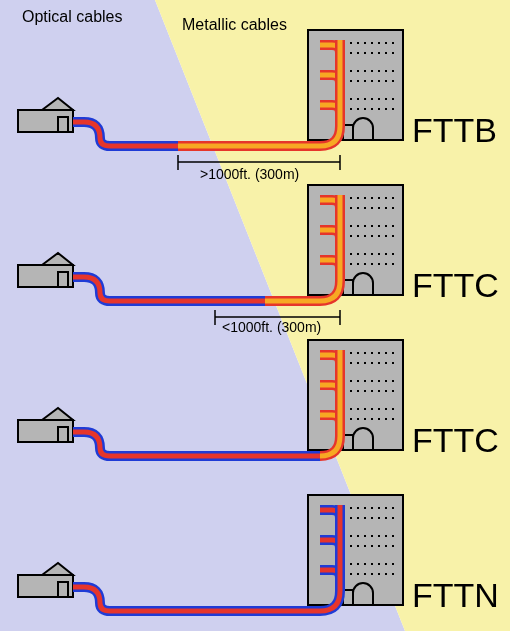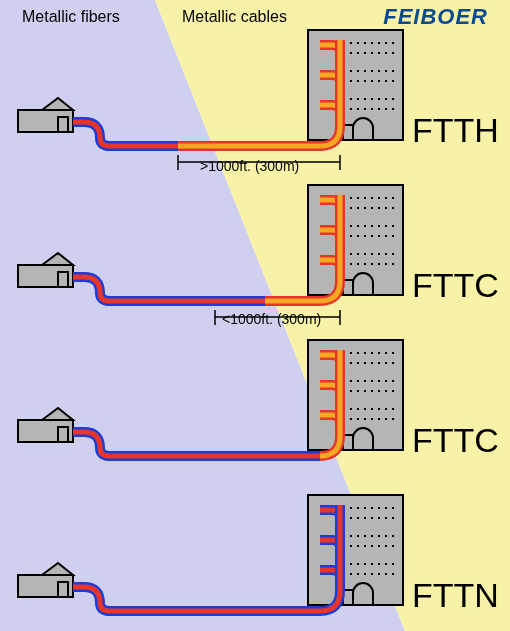--- a/index.html
+++ b/index.html
@@ -1,19 +1,19 @@
 <!DOCTYPE html>
 <html><head>
 <meta charset="utf-8">
 <style>
   body { margin:0; padding:0; font-family: Arial, sans-serif; }
   .diagram { position:relative; width:510px; height:631px; overflow:hidden; }
   .text-label { position:absolute; font-size:16px; color:#000; }
   .row-label { position:absolute; font-size:34px; color:#000; font-family: Arial, sans-serif; }
-  .dist-label { position:absolute; font-size:14px; color:#000; }
+  .dist-label { position:absolute; font-size:14px; color:#000;margin-top:8px; }
   .brand { position:absolute; font-size:22px; font-weight:bold; font-style:italic; color:#0b4a8f; letter-spacing:1px; }
 </style>
 </head>
 <body>
 
 <div class="diagram">
 <svg width="510" height="631" viewBox="0 0 510 631">
 
   <defs>
     <clipPath id="opticalClip">
@@ -347,25 +347,24 @@
           <path d="M320 75 L332 75 Q340 75 340 83"></path>
           <path d="M320 105 L332 105 Q340 105 340 113"></path>
         </g>
     <path d="M73 122 L84 122 Q100 122 100 138 Q100 146 110 146 L320 146 Q340 146 340 126 L340 40" stroke="#1f3bd6" stroke-width="10" fill="none"></path>
     <path d="M73 122 L84 122 Q100 122 100 138 Q100 146 110 146 L320 146 Q340 146 340 126 L340 40" stroke="#e6352b" stroke-width="5" fill="none"></path>
   </g>
 
 </svg>
 
 
-<div class="text-label" style="left:22px; top:8px;">Metallic fibers</div>
-<div class="text-label" style="left:182px; top:8px;">Metallic cables</div>
-<div class="brand" style="right:22px; top:4px;">FEIBOER</div>
-
-<div class="row-label" style="left:412px; top:111px;">FTTH</div>
+<div class="text-label" style="left:22px; top:8px;">Optical cables</div>
+<div class="text-label" style="left:182px; top:16px;">Metallic cables</div>
+
+<div class="row-label" style="left:412px; top:111px;">FTTB</div>
 <div class="row-label" style="left:412px; top:266px;">FTTC</div>
 <div class="row-label" style="left:412px; top:421px;">FTTC</div>
 <div class="row-label" style="left:412px; top:576px;">FTTN</div>
 
 <div class="dist-label" style="left:200px; top:158px;">&gt;1000ft. (300m)</div>
 <div class="dist-label" style="left:222px; top:311px;">&lt;1000ft. (300m)</div>
 
 </div>
 
 </body></html>

